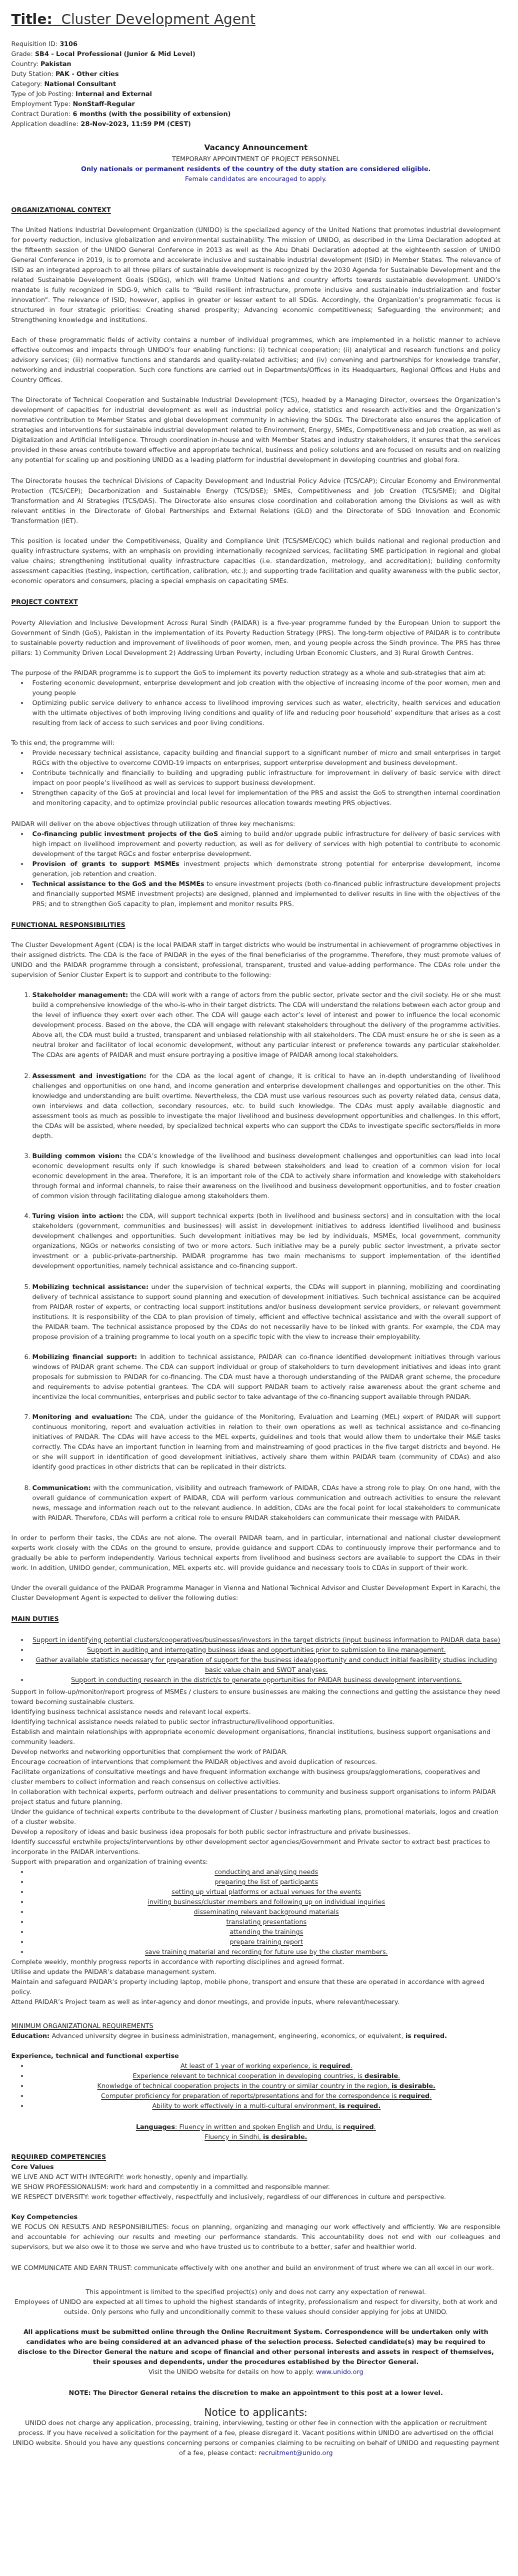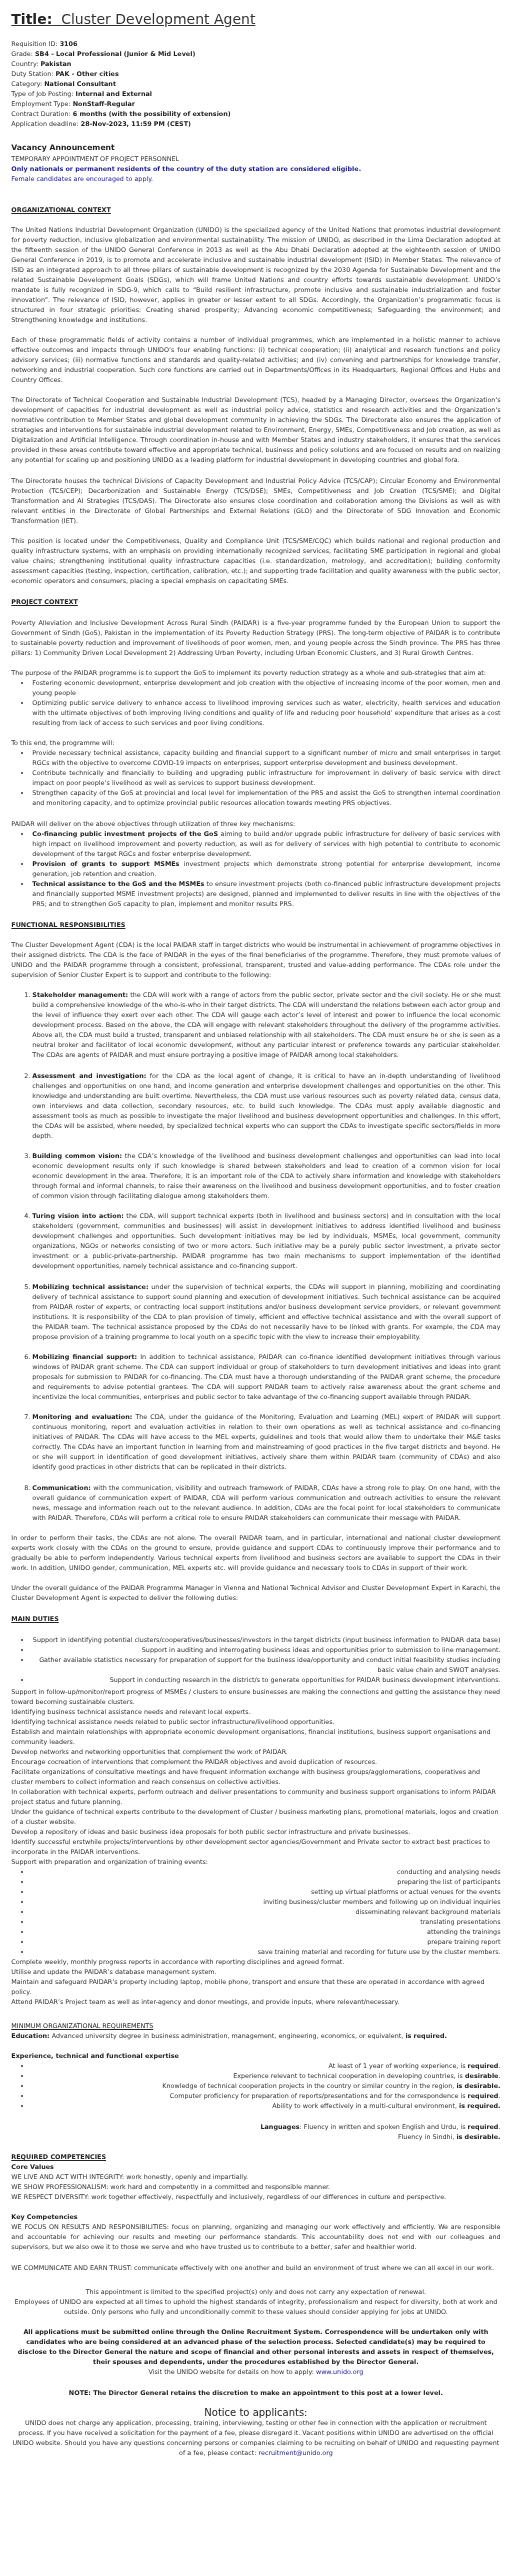--- a/index.html
+++ b/index.html
@@ -8,37 +8,37 @@
     font-family: "DejaVu Sans", sans-serif;
     font-size: 6.4px;
     line-height: 10px;
     color: #333333;
   }
   .page { padding: 12.4px 17.5px 10.3px 11.3px; }
   .title-line { font-size: 14px; line-height: 15.5px; margin: 0 0 11.3px 0; color: #333; text-decoration: underline; }
   .title-line b { font-weight: bold; }
   .meta-row { margin: 0; }
   .meta-row b { font-weight: bold; color: #222; }
-  .center { }
+  .center { text-align: center; }
   .va-title { font-weight: bold; font-size: 7.7px; margin-top: 12.4px; line-height: 12.4px; color: #222; }
   .eligible { color: #1c1c94; font-weight: bold; }
   .female { color: #1c1c94; }
   .section-head { font-weight: bold; text-decoration: underline; margin: 11.3px 0 10.3px 0; color: #222; }
   .section-head.plain { font-weight: normal; margin: 10.3px 0 0 0; }
   p { margin: 0 0 10.3px 0; text-align: justify; }
   p.nomargin { margin: 0; }
   ul, ol { margin: 0 0 10.3px 0; padding-left: 21px; }
   ul.tight { margin-bottom: 0; }
   li { text-align: justify; }
   ol li { margin-bottom: 10.3px; }
   ol li:last-child { margin-bottom: 0; }
   b { color: #222; }
   .duties-line { margin: 0; text-align: left; }
   .sub-head { font-weight: bold; color: #222; margin: 0; }
-  .left { text-align: right; }
+  .left { text-align: center; text-decoration: underline; }
   .footer-block { text-align: center; }
   .footer-block p { text-align: center; margin: 0; }
   a { color: #1c1c94; text-decoration: none; }
   .spacer { height: 10.3px; }
 </style>
 </head>
 <body>
 
 <div class="page">
 

